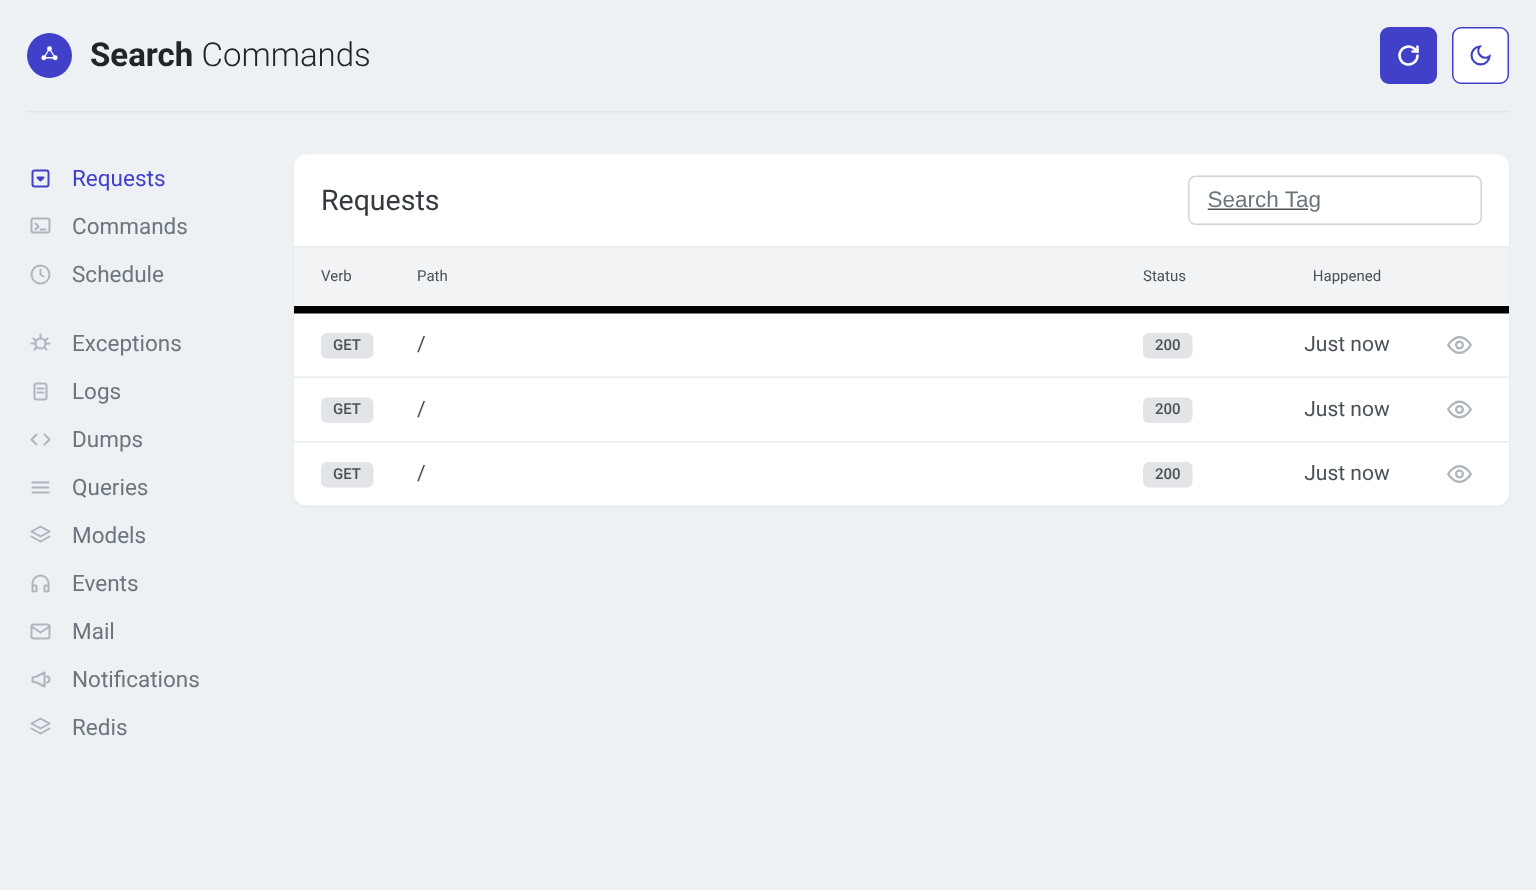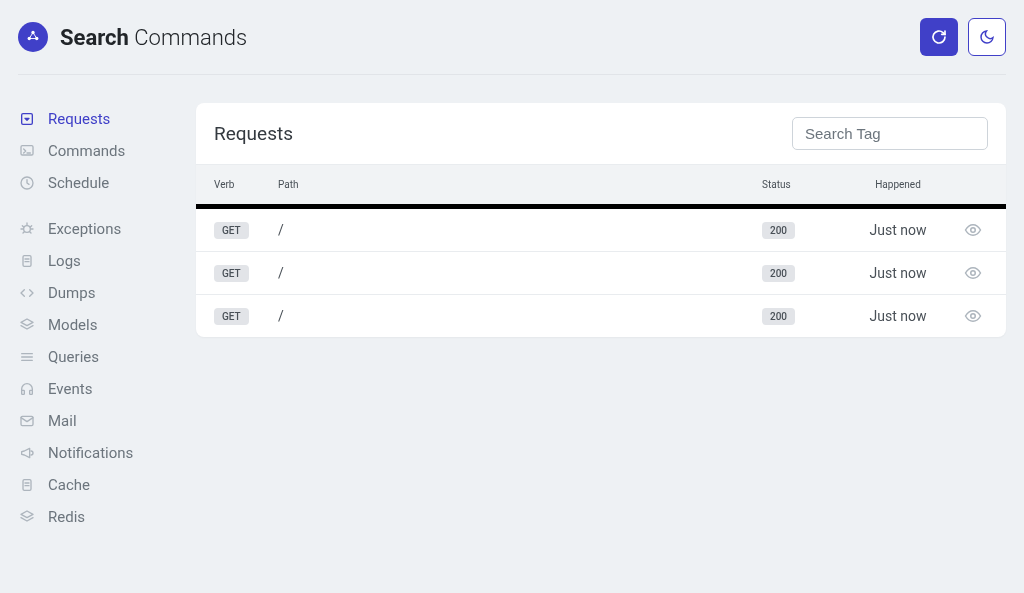--- a/index.html
+++ b/index.html
@@ -118,20 +118,21 @@
       color: #343a40;
     }
     .search-input {
       width: 196px;
       padding: 7px 12px;
       border: 1px solid #ced4da;
       border-radius: 5px;
       font-size: 15px;
       color: #495057;
       outline: none;
+      text-decoration: underline;
     }
     .search-input::placeholder { color: #6c757d; }
     .table-header {
       display: flex;
       background: #f1f3f5;
       padding: 14px 18px;
       border-top: 1px solid #e9ecef;
       border-bottom: 5px solid #000000;
       color: #495057;
       font-size: 10px;
@@ -252,39 +253,39 @@
             <span class="icon">
               <svg width="16" height="16" viewBox="0 0 24 24" fill="none" stroke="#adb5bd" stroke-width="2" stroke-linecap="round" stroke-linejoin="round">
                 <path d="M8 7l-5 5 5 5M16 7l5 5-5 5"></path>
               </svg>
             </span>
             <span>Dumps</span>
           </div>
           <div class="nav-item">
             <span class="icon">
               <svg width="16" height="16" viewBox="0 0 24 24" fill="none" stroke="#adb5bd" stroke-width="2" stroke-linecap="round" stroke-linejoin="round">
-                <path d="M12 3l9 5-9 5-9-5 9-5z"></path>
-                <path d="M3 13l9 5 9-5"></path>
-              </svg>
-            </span>
-            <span>Models</span>
-          </div>
-          <div class="nav-item">
-            <span class="icon">
-              <svg width="16" height="16" viewBox="0 0 24 24" fill="none" stroke="#adb5bd" stroke-width="2" stroke-linecap="round" stroke-linejoin="round">
                 <line x1="4" y1="7" x2="20" y2="7"></line>
                 <line x1="4" y1="12" x2="20" y2="12"></line>
                 <line x1="4" y1="17" x2="20" y2="17"></line>
               </svg>
             </span>
             <span>Queries</span>
           </div>
           <div class="nav-item">
             <span class="icon">
               <svg width="16" height="16" viewBox="0 0 24 24" fill="none" stroke="#adb5bd" stroke-width="2" stroke-linecap="round" stroke-linejoin="round">
+                <path d="M12 3l9 5-9 5-9-5 9-5z"></path>
+                <path d="M3 13l9 5 9-5"></path>
+              </svg>
+            </span>
+            <span>Models</span>
+          </div>
+          <div class="nav-item">
+            <span class="icon">
+              <svg width="16" height="16" viewBox="0 0 24 24" fill="none" stroke="#adb5bd" stroke-width="2" stroke-linecap="round" stroke-linejoin="round">
                 <path d="M4 14v-2a8 8 0 0116 0v2"></path>
                 <rect x="4" y="14" width="4" height="6" rx="1"></rect>
                 <rect x="16" y="14" width="4" height="6" rx="1"></rect>
               </svg>
             </span>
             <span>Events</span>
           </div>
           <div class="nav-item">
             <span class="icon">
               <svg width="16" height="16" viewBox="0 0 24 24" fill="none" stroke="#adb5bd" stroke-width="2" stroke-linecap="round" stroke-linejoin="round">
@@ -295,30 +296,20 @@
             <span>Mail</span>
           </div>
           <div class="nav-item">
             <span class="icon">
               <svg width="16" height="16" viewBox="0 0 24 24" fill="none" stroke="#adb5bd" stroke-width="2" stroke-linecap="round" stroke-linejoin="round">
                 <path d="M4 10v4l4 1 8 4V5l-8 4-4 1z"></path>
                 <path d="M18 9a3 3 0 010 6"></path>
               </svg>
             </span>
             <span>Notifications</span>
-          </div>
-          <div class="nav-item">
-            <span class="icon">
-              <svg width="16" height="16" viewBox="0 0 24 24" fill="none" stroke="#adb5bd" stroke-width="2" stroke-linecap="round" stroke-linejoin="round">
-                <rect x="6" y="4" width="12" height="16" rx="2"></rect>
-                <line x1="9" y1="9" x2="15" y2="9"></line>
-                <line x1="9" y1="13" x2="15" y2="13"></line>
-              </svg>
-            </span>
-            <span>Cache</span>
           </div>
           <div class="nav-item">
             <span class="icon">
               <svg width="16" height="16" viewBox="0 0 24 24" fill="none" stroke="#adb5bd" stroke-width="2" stroke-linecap="round" stroke-linejoin="round">
                 <path d="M12 3l9 5-9 5-9-5 9-5z"></path>
                 <path d="M3 13l9 5 9-5"></path>
               </svg>
             </span>
             <span>Redis</span>
           </div>

